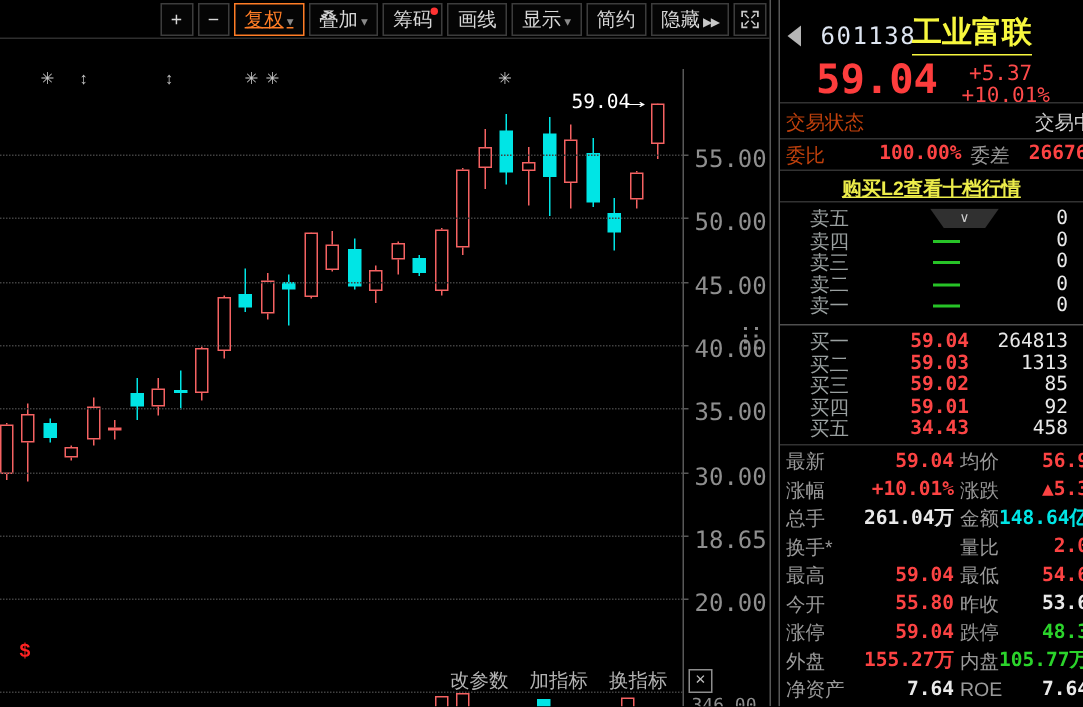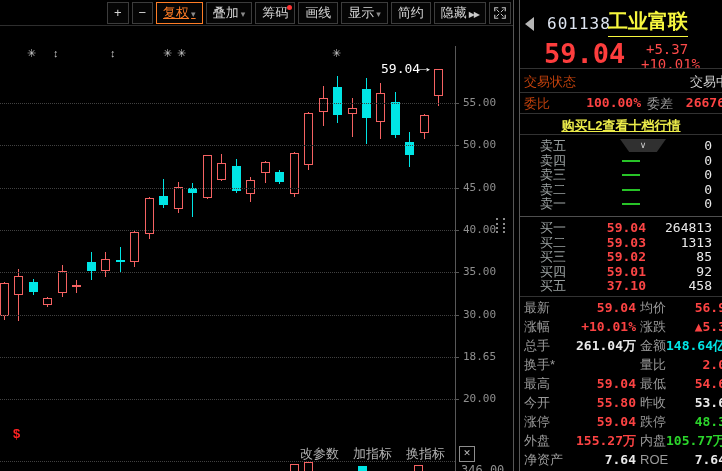--- a/index.html
+++ b/index.html
@@ -20,21 +20,21 @@
   .row2{position:absolute;left:0;top:27px;width:513px;height:19px;border-bottom:1px solid #2e2e2e;
         display:flex;justify-content:flex-end;align-items:center;gap:16px;padding-right:66px;box-sizing:border-box;}
   .link{color:#8f8f8f;font-size:13px;white-space:nowrap;}
   .link .caret{font-size:9px;color:#777;}
 
   
   .plot{position:absolute;left:0;top:46px;width:513px;height:425px;}
   .grid{position:absolute;left:0;width:455px;height:0;border-top:1px dotted #414141;}
   .axis{position:absolute;left:455px;top:46px;width:1px;height:425px;background:#585858;}
   .tick{position:absolute;left:455px;width:4px;height:1px;background:#585858;}
-  .ylab{position:absolute;left:463px;width:48px;color:#8f8f8f;font-size:11px;font-family:"DejaVu Sans Mono",monospace;}
+  .ylab{position:absolute;left:463px;width:48px;color:#8f8f8f;font-size:16px;font-family:"DejaVu Sans Mono",monospace;}
   .marker{position:absolute;top:46px;height:14px;line-height:14px;color:#c5c5c5;font-size:11px;}
   .wick{position:absolute;width:1px;}
   .body{position:absolute;width:9px;box-sizing:border-box;}
   .anno{position:absolute;left:381px;top:61px;color:#fff;font-size:13px;font-family:"DejaVu Sans Mono",monospace;}
   .anno-arrow{position:absolute;left:413px;top:59px;color:#fff;font-size:14px;transform:scaleX(1.5);transform-origin:left;}
   .dollar{position:absolute;left:13px;top:426px;color:#f22;font-weight:bold;font-size:13px;}
   .tools{position:absolute;left:300px;top:445px;display:flex;align-items:center;gap:14px;color:#b3b3b3;font-size:13px;}
   .xbox{width:14px;height:14px;border:1px solid #8d8d8d;color:#bdbdbd;font-size:9px;line-height:13px;text-align:center;}
   .vbar{position:absolute;}
   .vbar.up{border:1px solid #f56262;background:#000;box-sizing:border-box;}
@@ -286,21 +286,21 @@
           <span class="ob-price mono">59.02</span>
           <span class="ob-vol mono">85</span>
         </div>
         <div class="ob-row" style="top: 264.5px;">
           <span class="ob-label">买四</span>
           <span class="ob-price mono">59.01</span>
           <span class="ob-vol mono">92</span>
         </div>
         <div class="ob-row" style="top: 279px;">
           <span class="ob-label">买五</span>
-          <span class="ob-price mono">37.10</span>
+          <span class="ob-price mono">34.43</span>
           <span class="ob-vol mono">458</span>
         </div>
       </div>
 
     <div class="sep" style="top:216px;background:#4f4f4f"></div>
     <div class="sep" style="top:296px"></div>
 
     <div id="stats">
         <div class="stat-row" style="top: 298px;">
           <span class="sl">最新</span>

